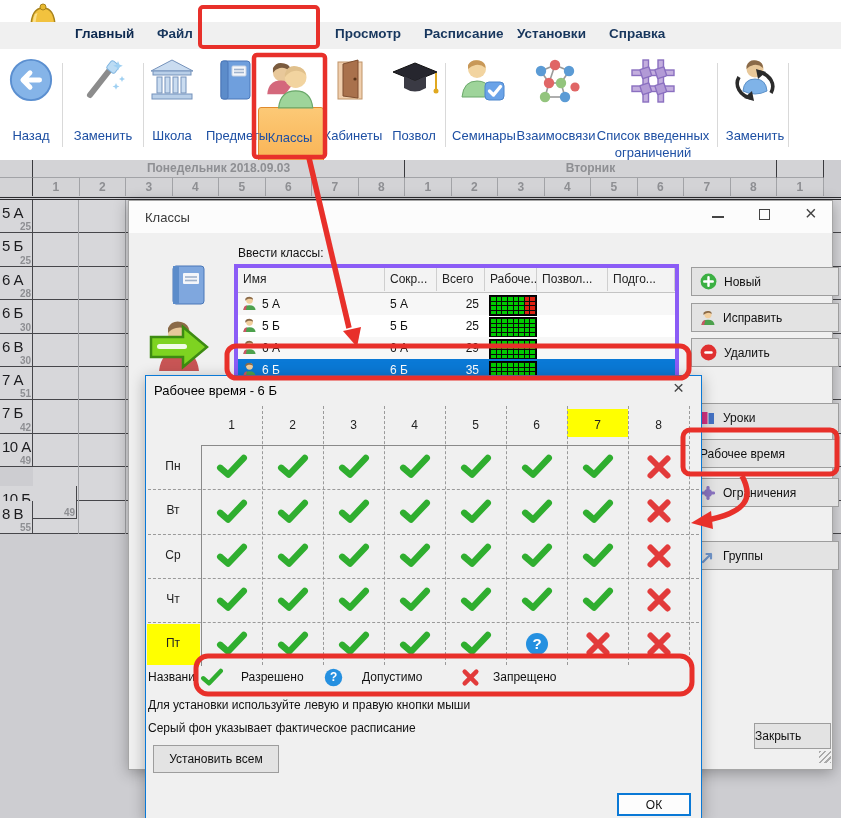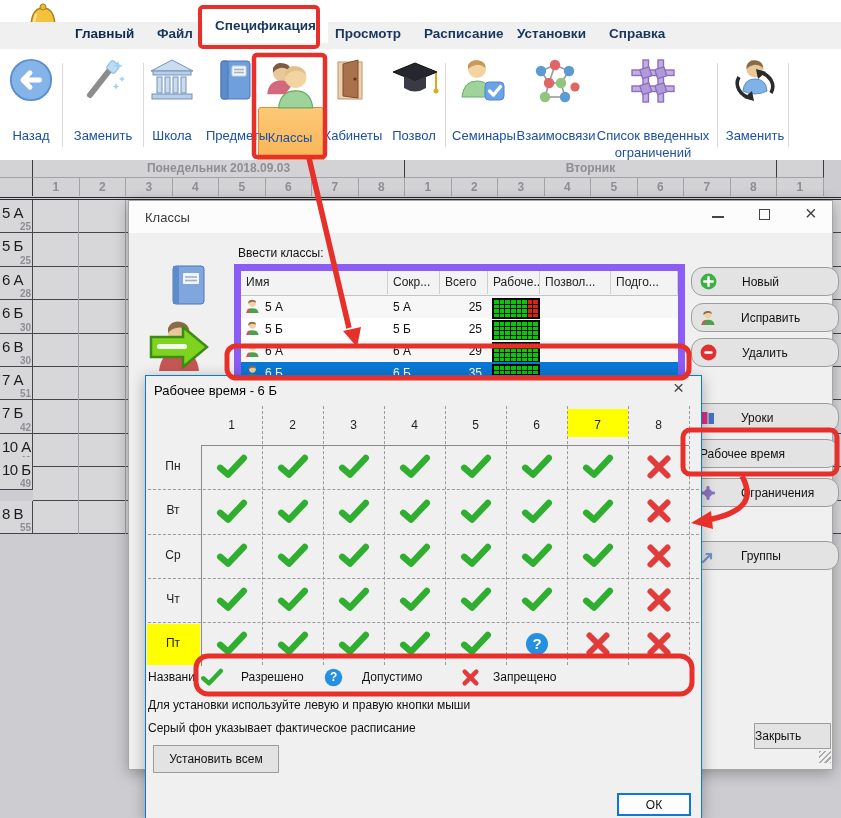--- a/index.html
+++ b/index.html
@@ -34,23 +34,23 @@
   .tt-rowlabel .nm{position:absolute;left:2px;top:4px;font-size:15px;color:#1c1c1f;letter-spacing:-0.5px;white-space:nowrap;}
   .tt-rowlabel .ct{position:absolute;right:1px;bottom:0px;font-size:10px;color:#8e8f93;font-weight:bold;}
   
   .dialog{position:absolute;background:#f0f0f0;box-shadow:0 3px 14px rgba(0,0,0,.3);}
   #classes-dialog{left:128px;top:200px;width:703px;height:568px;border:1px solid #a6a6a6;}
   #classes-dialog .titlebar{position:absolute;left:0;top:0;width:100%;height:32px;background:#fcfcfc;}
   .dlg-title{position:absolute;font-size:13px;color:#3a3a3a;}
   .win-btn{position:absolute;color:#444;cursor:default;}
   .btn{position:absolute;background:#e3e3e3;border:1px solid #9d9d9d;font-size:12px;color:#111;display:flex;align-items:center;}
   .btn .bl{white-space:nowrap;}
-  .side-btn{left:562px;width:138px;height:27px;padding-left:8px;gap:25px;border-radius:12px;}
+  .side-btn{left:562px;width:138px;height:27px;padding-left:8px;gap:7px;}
   .list-label{position:absolute;font-size:12px;color:#111;}
-  #cls-table{position:absolute;left:105px;top:63px;width:437px;background:#fff;border:7px solid #8b5cf6;}
+  #cls-table{position:absolute;left:105px;top:63px;width:437px;background:#fff;border:4px solid #8b5cf6;}
   #cls-thead{position:relative;height:24px;background:#f3f3f3;border-bottom:1px solid #c4c4c4;}
   .th{position:absolute;top:0;height:23px;line-height:23px;font-size:12px;color:#222;padding-left:5px;border-right:1px solid #cfcfcf;box-sizing:border-box;overflow:hidden;white-space:nowrap;}
   .crow{position:relative;height:22px;font-size:12px;color:#111;}
   .crow.alt{background:#f7f7f7;}
   .crow.sel{background:#0a79d6;color:#fff;}
   .ccell{position:absolute;top:0;height:22px;line-height:22px;overflow:hidden;white-space:nowrap;}
   .bar{position:absolute;display:grid;grid-template-columns:repeat(8,1fr);grid-template-rows:repeat(4,1fr);gap:1px;background:#0a0a0a;border:1px solid #000;padding:1px;width:44px;height:17px;top:2px;}
   .bar i{background:#00cc00;}
   .bar i.r{background:#dd2211;}
   #worktime-dialog{left:145px;top:375px;width:555px;height:443px;border:1.5px solid #0a79d6;background:#f0f0f0;}
@@ -78,21 +78,20 @@
     <ellipse cx="21" cy="40" rx="14" ry="4.5" fill="#caa52c"></ellipse>
     <path d="M21 6 C11 6 9 17 9 26 L9 37 L33 37 L33 26 C33 17 31 6 21 6 Z" fill="#f2c23e" stroke="#a8831c" stroke-width="1.5"></path>
     <path d="M13 12 C11 16 10.5 22 10.5 27 L13.5 27 C13.5 20 14 15 15.5 11 Z" fill="#fbe08a"></path>
     <circle cx="21" cy="5" r="3" fill="#e8b92f" stroke="#a8831c"></circle>
     <circle cx="21" cy="43" r="3.4" fill="#d8a427" stroke="#a8831c"></circle>
   </svg>
 
   <div id="menubar">
       <div class="menu-item active" style="left: 75px;">Главный</div>
       <div class="menu-item" style="left: 157px;">Файл</div>
-      <div class="menu-item spec" style="left: 203px;">Спецификация</div>
       <div class="menu-item" style="left: 335px;">Просмотр</div>
       <div class="menu-item" style="left: 424px;">Расписание</div>
       <div class="menu-item" style="left: 517px;">Установки</div>
       <div class="menu-item" style="left: 609px;">Справка</div>
     </div>
 
   <div id="toolbar">
     <div id="klassy-hl"></div>
     <div class="tb-sep" style="left:62px"></div>
     <div class="tb-sep" style="left:143px"></div>
@@ -285,21 +284,21 @@
         <span class="ct">51</span>
       </div>
       <div class="tt-rowlabel" style="top: 400.4px;">
         <span class="nm">7 Б</span>
         <span class="ct">42</span>
       </div>
       <div class="tt-rowlabel" style="top: 433.8px;">
         <span class="nm">10 А</span>
         <span class="ct">49</span>
       </div>
-      <div class="tt-rowlabel" style="top: 457px;">
+      <div class="tt-rowlabel" style="top: 486px; padding-left: 44px;">
         <span class="nm">10 Б</span>
         <span class="ct">49</span>
       </div>
       <div class="tt-rowlabel" style="top: 500.6px;">
         <span class="nm">8 В</span>
         <span class="ct">55</span>
       </div>
     </div>
 
   <div class="dialog" id="classes-dialog">

